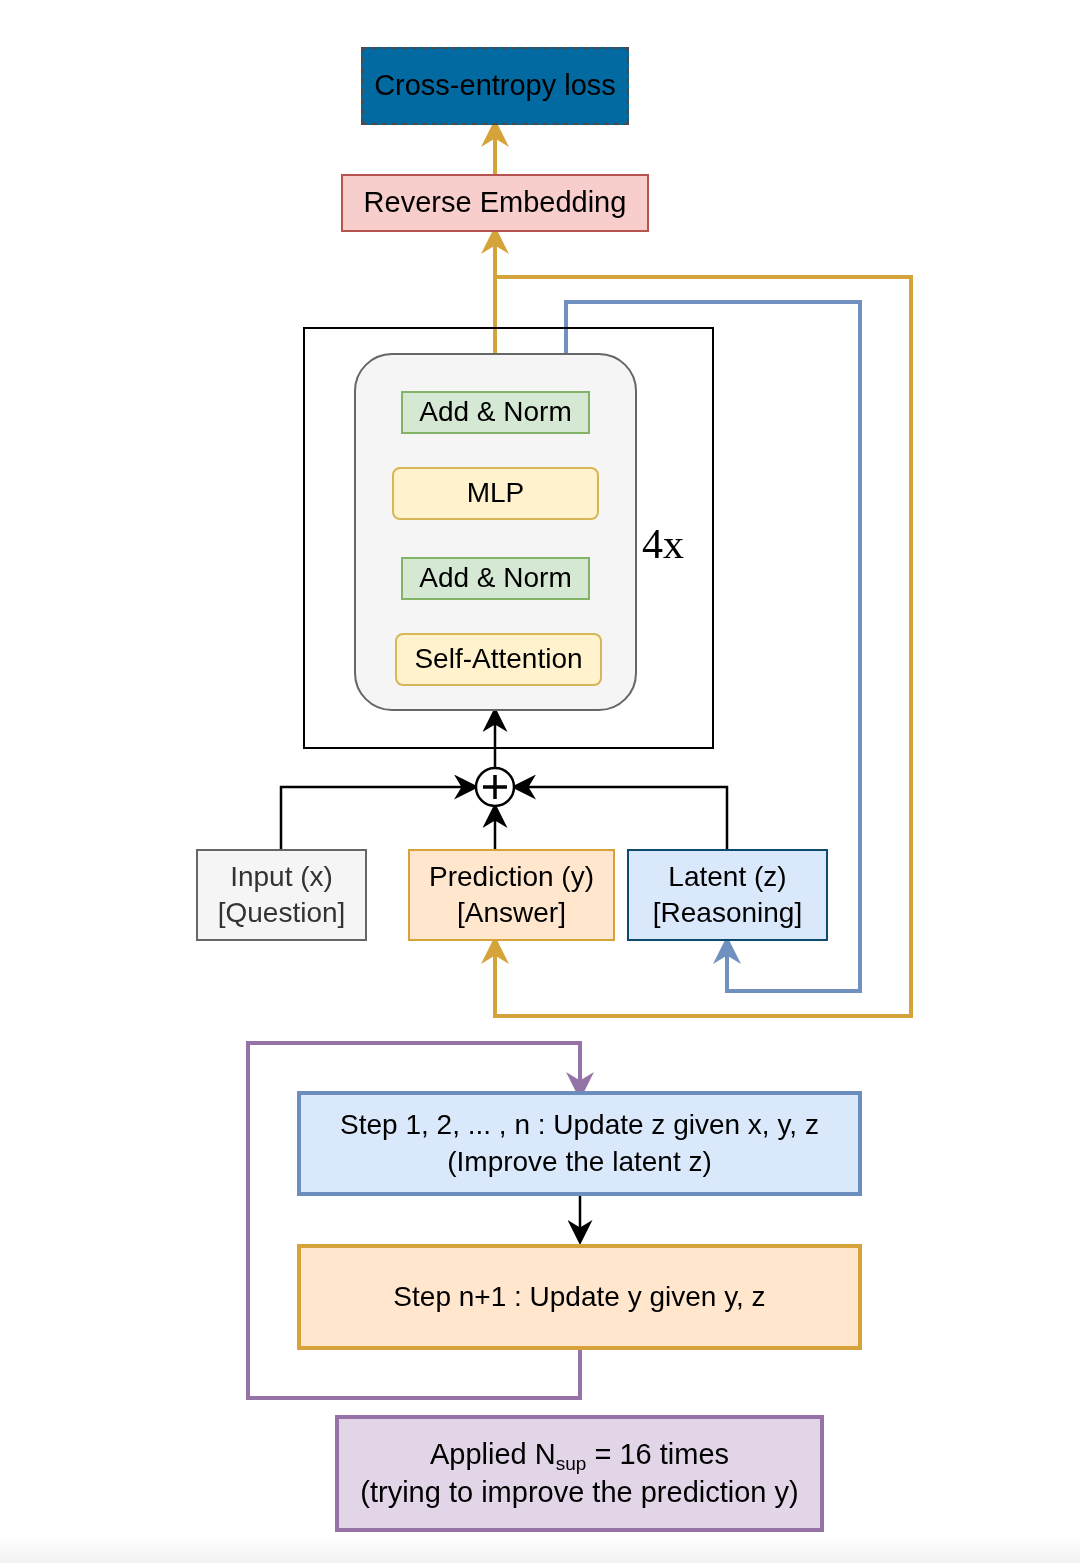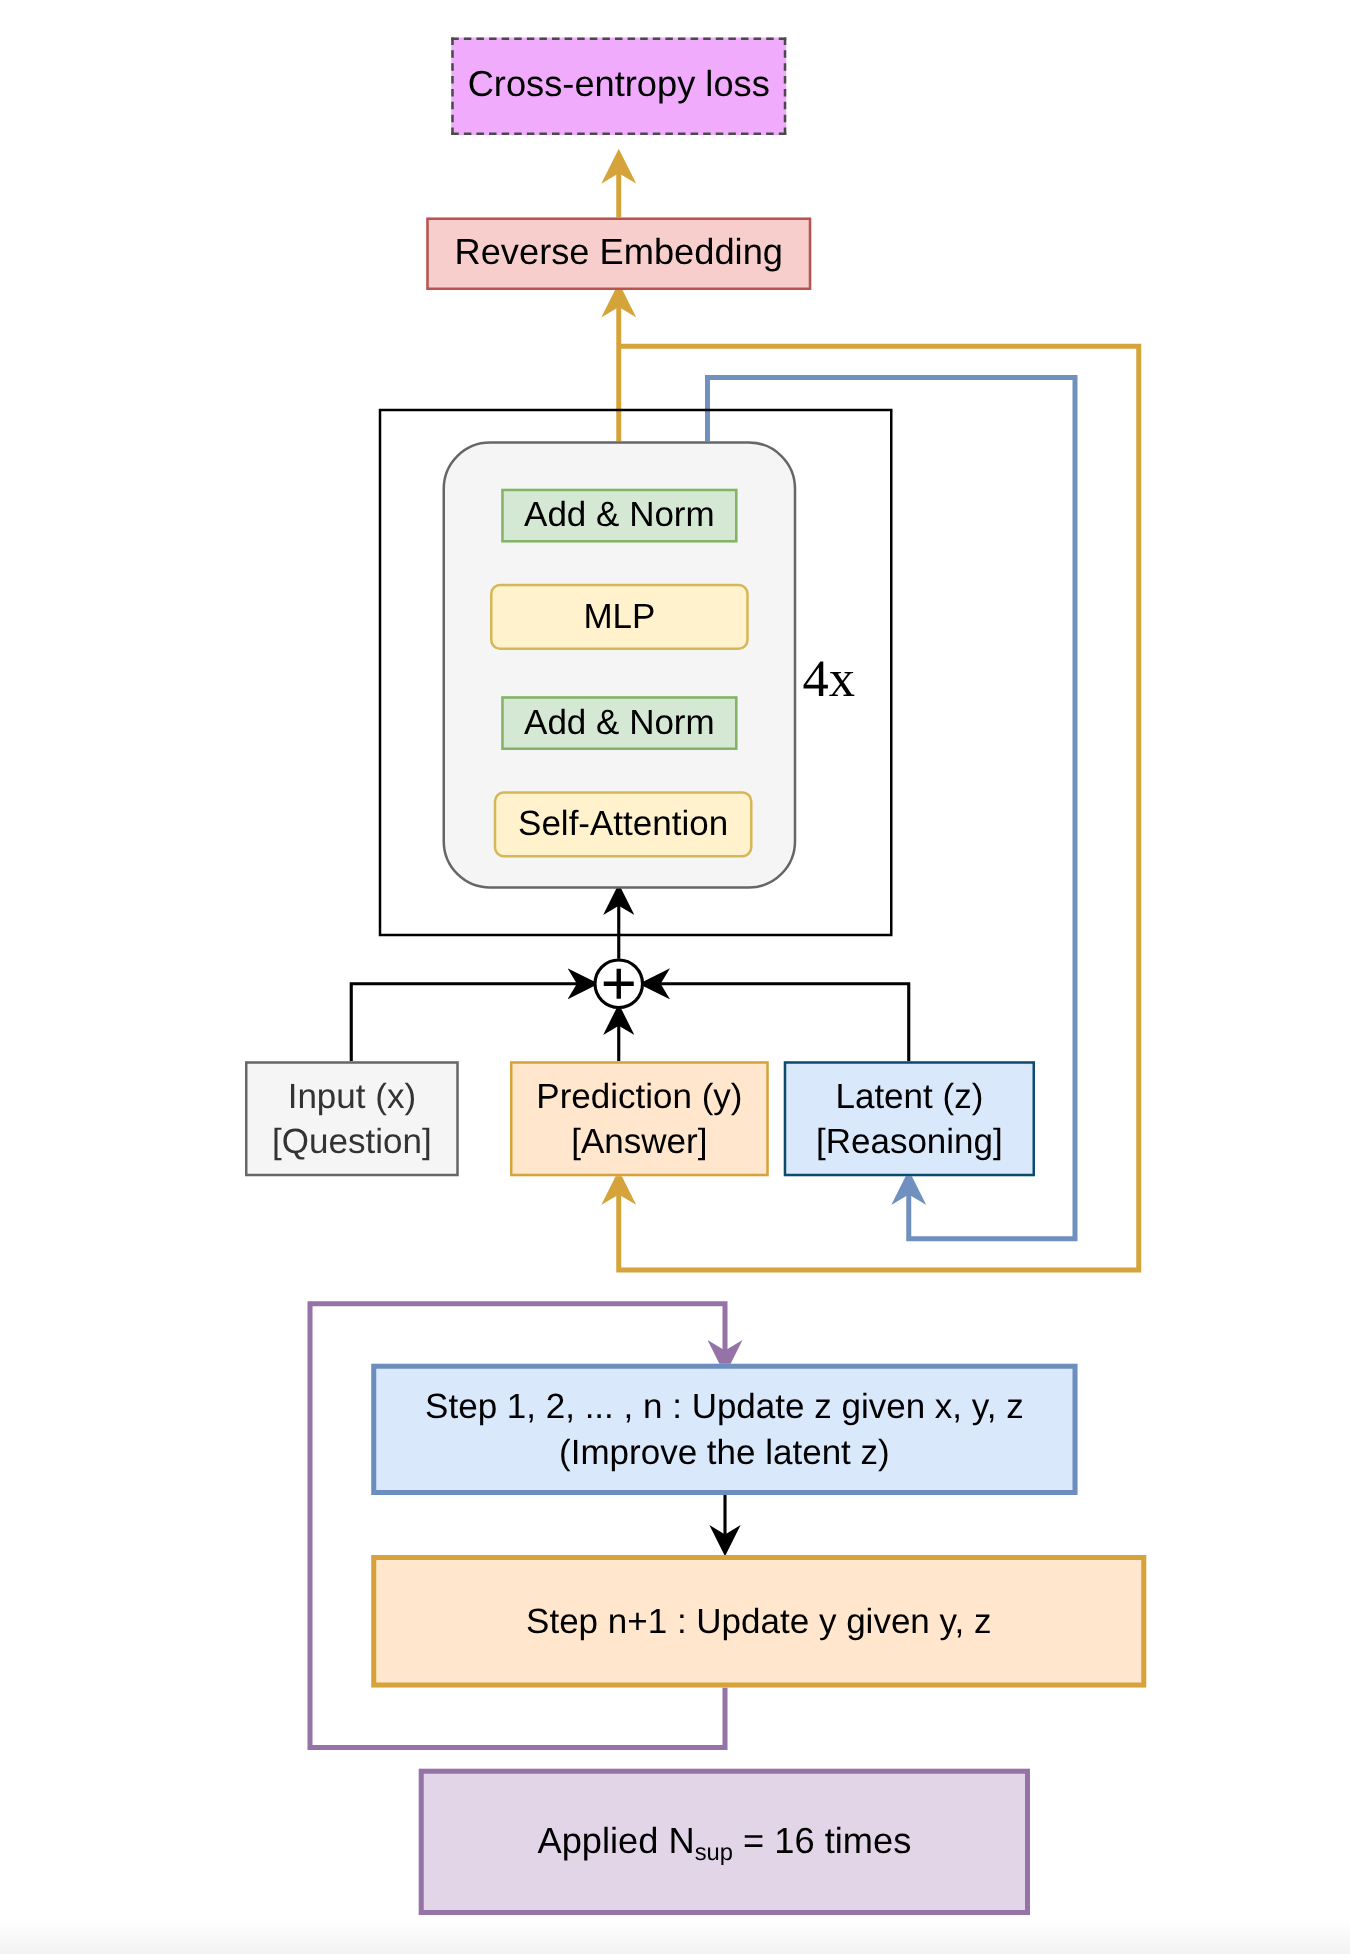--- a/index.html
+++ b/index.html
@@ -5,21 +5,21 @@
     html, body { margin: 0; padding: 0; background: #ffffff; }
     body { width: 1080px; height: 1563px; position: relative; overflow: hidden;
            font-family: "Liberation Sans", sans-serif; color: #000; }
     .bottom-fade { position: absolute; left: 0; top: 1535px; width: 1080px; height: 28px;
                    background: linear-gradient(#ffffff, #f2f2f2); }
     svg#wires { position: absolute; left: 0; top: 0; }
     .box { position: absolute; box-sizing: border-box; display: flex; flex-direction: column;
            align-items: center; justify-content: center; text-align: center; line-height: 1.3; }
     .box span { display: block; white-space: nowrap; }
 
-    #loss { left: 361px; top: 30px; width: 268px; height: 78px; background: #f0abfc;
+    #loss { left: 361px; top: 47px; width: 268px; height: 78px; background: #0369a1;
             border: 2px dashed #4a4a4a; font-size: 29px; }
     #rev { left: 341px; top: 174px; width: 308px; height: 58px; background: #f8cecc;
            border: 2px solid #b85450; font-size: 29px; }
 
     #outer { left: 303px; top: 327px; width: 411px; height: 422px; border: 2px solid #000; background: transparent; }
     #inner { left: 354px; top: 353px; width: 283px; height: 358px; background: #f5f5f5;
              border: 2px solid #666; border-radius: 38px; }
 
     .green { background: #d5e8d4; border: 2px solid #82b366; font-size: 28px; justify-content: center; }
     .yellow { background: #fff2cc; border: 2px solid #d6b656; border-radius: 8px; font-size: 28px; }
@@ -31,21 +31,21 @@
 
     #inp { left: 196px; top: 849px; width: 171px; height: 92px; background: #f5f5f5;
            border: 2px solid #666; color: #333; font-size: 28px; }
     #pred { left: 392px; top: 849px; width: 207px; height: 92px; background: #ffe6cc;
             border: 2px solid #d79b00; font-size: 28px; border-color:#d6a33a;margin-left:16px; }
     #lat { left: 627px; top: 849px; width: 201px; height: 92px; background: #dae8fc;
            border: 2px solid #0c4a6e; font-size: 28px; }
 
     #step1 { left: 297px; top: 1091px; width: 565px; height: 105px; background: #dae8fc;
              border: 4px solid #6c8ebf; font-size: 28px; }
-    #step2 { left: 297px; top: 1244px; width: 620px; height: 106px; background: #ffe6cc;
+    #step2 { left: 297px; top: 1244px; width: 565px; height: 106px; background: #ffe6cc;
              border: 4px solid #d6a33a; font-size: 28px; }
     #applied { left: 335px; top: 1415px; width: 489px; height: 117px; background: #e1d5e7;
                border: 4px solid #9673a6; font-size: 29px; }
     sub { font-size: 19px; vertical-align: -6px; line-height: 0; }
   </style>
 </head>
 <body>
 
 <div class="bottom-fade"></div>
 
@@ -132,13 +132,14 @@
 <div class="box" id="step1">
   <span>Step 1, 2, ... , n : Update z given x, y, z</span>
   <span>(Improve the latent z)</span>
 </div>
 <div class="box" id="step2">
   <span>Step n+1 : Update y given y, z</span>
 </div>
 
 <div class="box" id="applied">
   <span><span style="display:inline">Applied N</span><sub>sup</sub><span style="display:inline"> = 16 times</span></span>
+  <span>(trying to improve the prediction y)</span>
 </div>
 
 </body></html>

